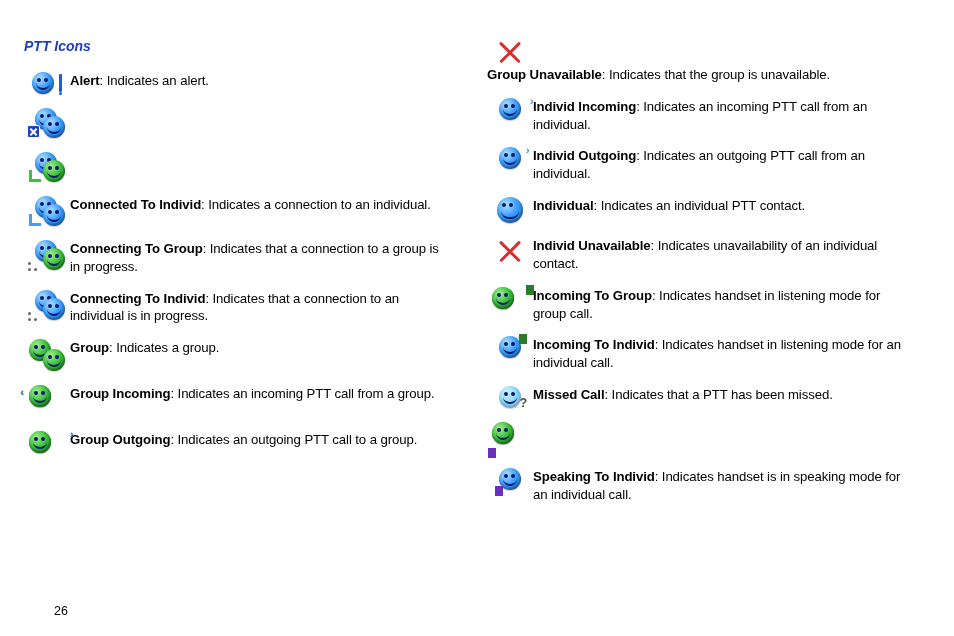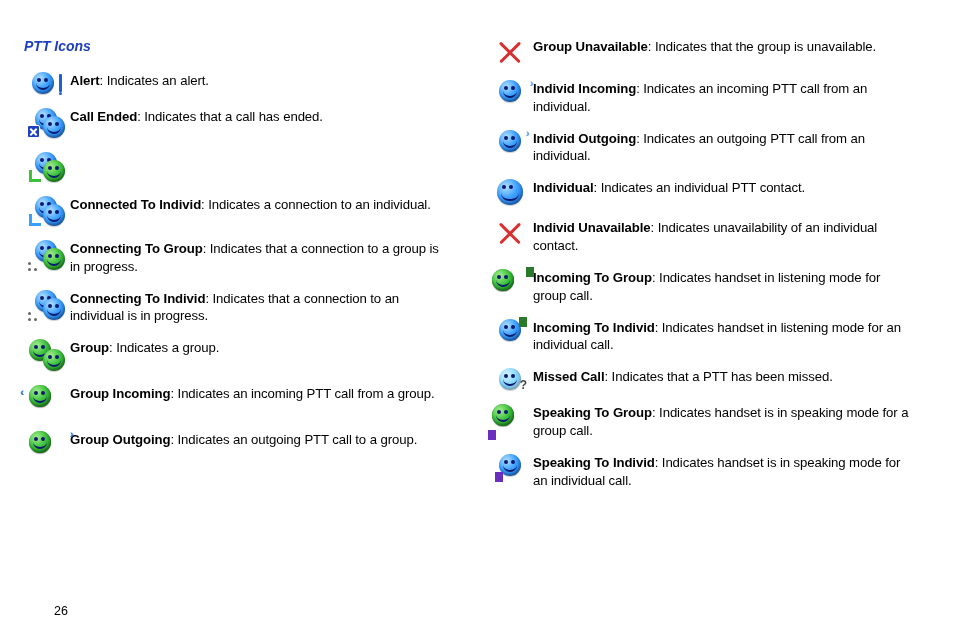--- a/index.html
+++ b/index.html
@@ -41,21 +41,21 @@
     .xmark { width:28px; height:28px; position:relative; }
     .xmark::before,.xmark::after{content:"";position:absolute;top:13px;left:0;width:28px;height:2.5px;background:#d82f2f;border-radius:2px;}
     .xmark::before{transform:rotate(45deg);} .xmark::after{transform:rotate(-45deg);}
     .small-x { position:absolute; bottom:0; left:-2px; width:13px; height:13px; background:#1e3fc2; border:1px solid #fff; border-radius:2px; }
     .small-x::before,.small-x::after{content:"";position:absolute;top:5px;left:1px;width:9px;height:2px;background:#fff;}
     .small-x::before{transform:rotate(45deg);} .small-x::after{transform:rotate(-45deg);}
     .micflag { position:absolute; top:-2px; right:-6px; width:8px; height:10px; background:#2a7a2a; }
     .micflag.purple { background:#6b2fbf; }
     .qmark{position:absolute; bottom:-2px; right:-6px; font-size:12px; font-weight:bold; color:#444;}
     .col .row:last-child { margin-bottom: 0; }
-    .col-right .row:first-child { margin-top: 0px; }
+    .col-right .row:first-child { margin-top: 0px; flex-direction: column; }
     .alert-wrap { display:flex; align-items:center; }
   </style>
 </head>
 <body>
 
 <div class="page">
 
   <div class="col">
     <div class="heading">PTT Icons</div>
 
@@ -72,23 +72,20 @@
     </div>
 
     <div class="row">
       <div class="icon-cell">
         <div class="off">
             <div class="face blue"></div>
             <div class="face blue"></div>
             <div class="small-x"></div>
           </div>
       </div>
-      <div class="text-cell">
-        <span class="term">Call Ended</span><span>: Indicates that a call has ended.</span>
-      </div>
     </div>
 
     <div class="row">
       <div class="icon-cell">
         <div class="off">
             <div class="face blue"></div>
             <div class="face green"></div>
             <div class="corner-arrow"></div>
           </div>
       </div>
@@ -272,23 +269,20 @@
     </div>
 
     <div class="row">
       <div class="icon-cell">
         <div class="pair">
             <div class="face green"></div>
             <div class="face green"></div>
             <div class="micflag purple" style="top:auto;bottom:-4px;right:auto;left:-4px;"></div>
           </div>
       </div>
-      <div class="text-cell">
-        <span class="term">Speaking To Group</span><span>: Indicates handset is in speaking mode for a group call.</span>
-      </div>
     </div>
 
     <div class="row">
       <div class="icon-cell">
         <div style="position:relative;">
             <div class="face blue"></div>
             <div class="micflag purple" style="top:auto;bottom:-6px;right:auto;left:-4px;"></div>
           </div>
       </div>
       <div class="text-cell">

